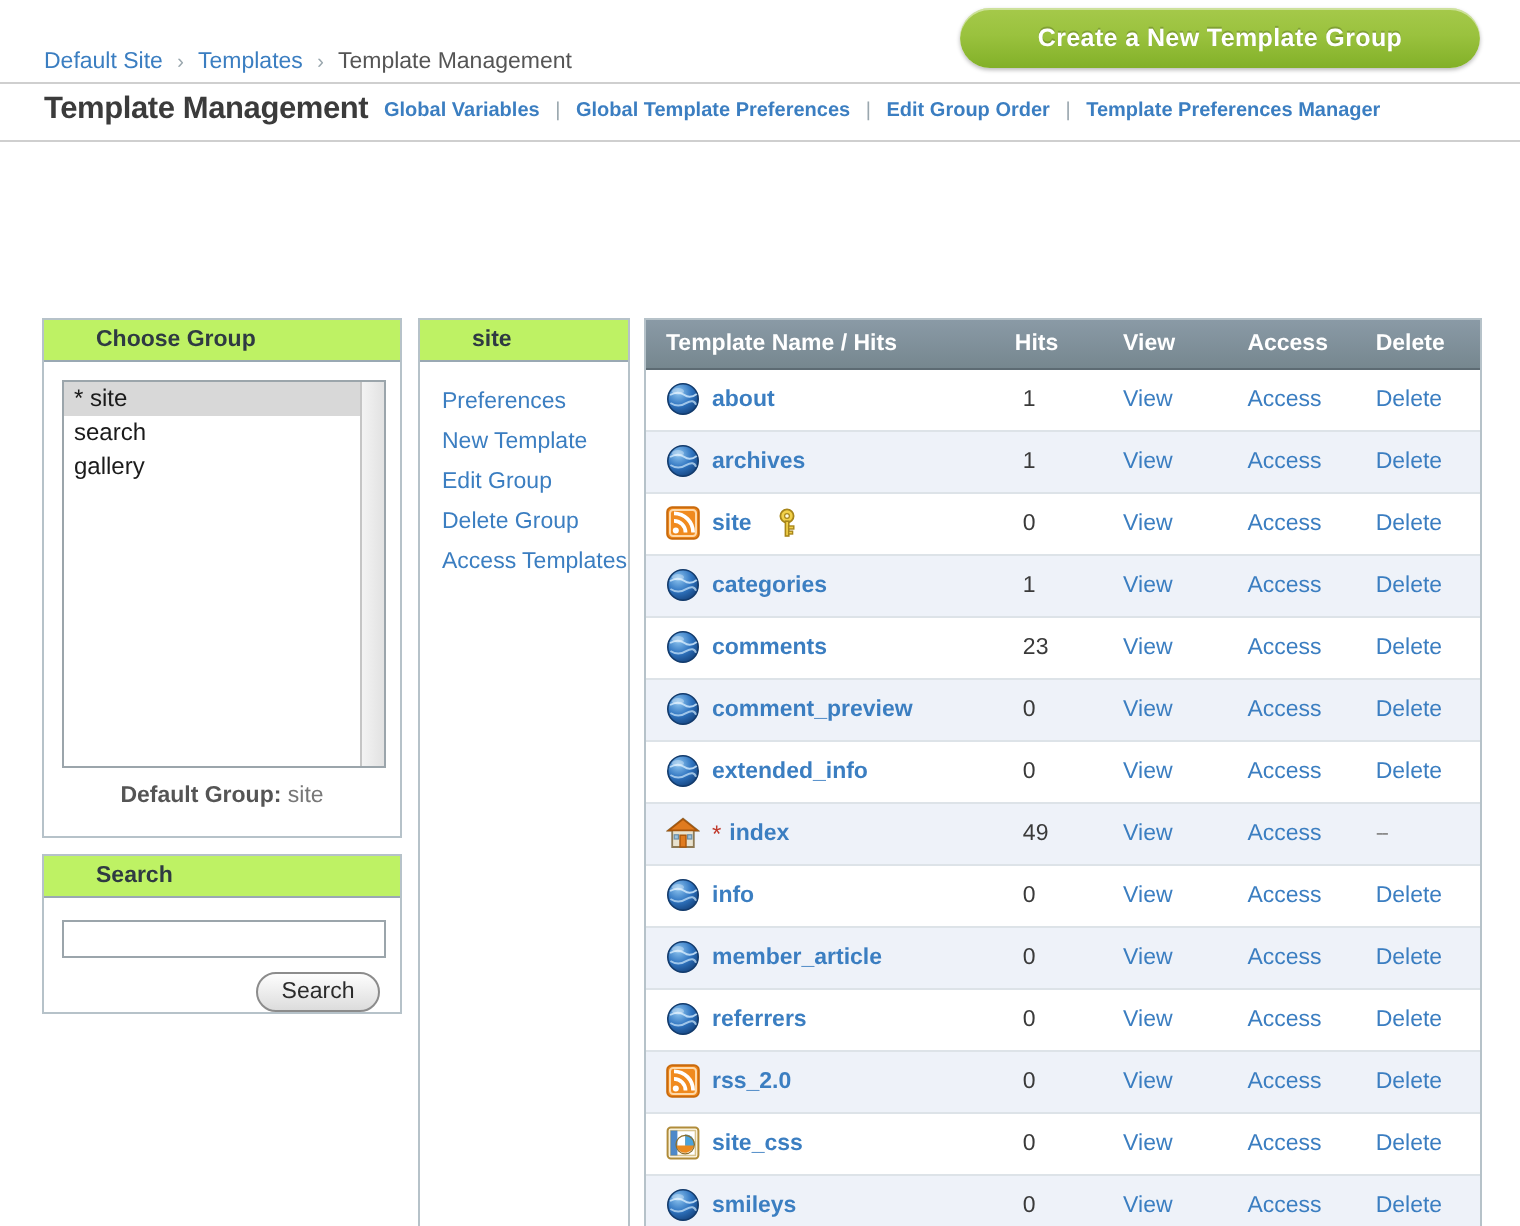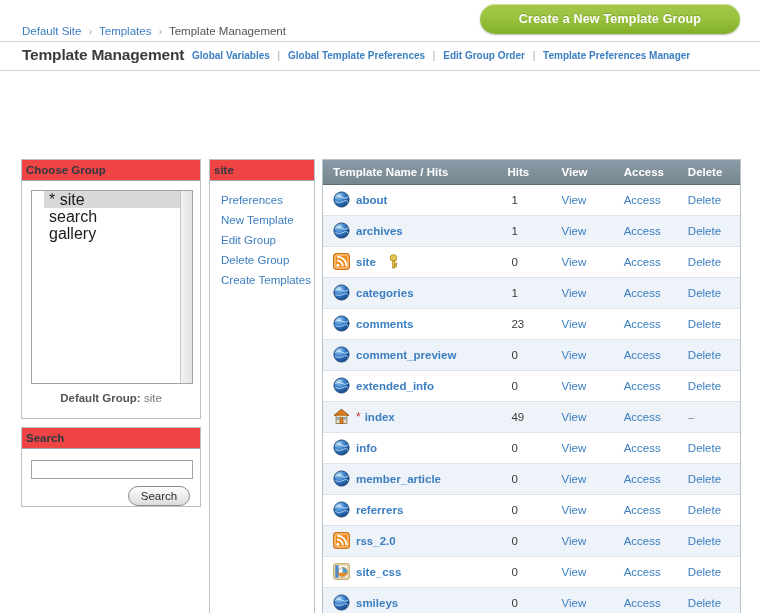--- a/index.html
+++ b/index.html
@@ -94,46 +94,45 @@
   }
 
   
   .panel {
     position: absolute;
     background: #ffffff;
     border: 1px solid #b6c2c9;
   }
   .panel-head {
     height: 21px;
-    background: #ef4444;
+    background: #bef264;
     border-bottom: 1px solid #9aa9b3;
     color: #2f3a42;
     font-size: 11.5px;
     font-weight: bold;
-    padding: 4px 0 0 4px;
+    padding: 4px 0 0 26px;
   }
 
   
   #choose-group-panel { left: 21px; top: 88px; width: 180px; height: 260px; }
   #group-listbox {
     position: absolute;
     left: 9px; top: 30px;
     width: 162px; height: 194px;
     border: 1px solid #9ba5ab;
     background: #ffffff;
     overflow: hidden;
   }
   #group-list { list-style: none; margin: 0; padding: 0; }
   #group-list li {
-    font-size: 16px;
+    font-size: 12px;
     color: #1a1a1a;
     padding: 1px 4px 1px 5px;
     line-height: 15px;
     cursor: default;
-    margin-left: 12px;
   }
   #group-list li.selected { background: #d8d8d8; }
   #group-scrollbar {
     position: absolute;
     right: 0; top: 0;
     width: 12px; height: 100%;
     background: linear-gradient(to right, #f3f3f3, #e2e2e2);
     border-left: 1px solid #c5c5c5;
   }
   #default-group-line {
@@ -302,21 +301,21 @@
     <button id="search-button">Search</button>
   </div>
 
   <div class="panel" id="group-menu-panel">
     <div class="panel-head">site</div>
     <ul id="group-menu-list">
         <li><a href="#">Preferences</a></li>
         <li><a href="#">New Template</a></li>
         <li><a href="#">Edit Group</a></li>
         <li><a href="#">Delete Group</a></li>
-        <li><a href="#">Create Templates</a></li>
+        <li><a href="#">Access Templates</a></li>
       </ul>
   </div>
 
   <div id="templates-panel">
     <table id="templates-table">
       <colgroup>
         <col class="col-w-name">
           <col class="col-w-hits">
           <col class="col-w-view">
         <col class="col-w-access">

